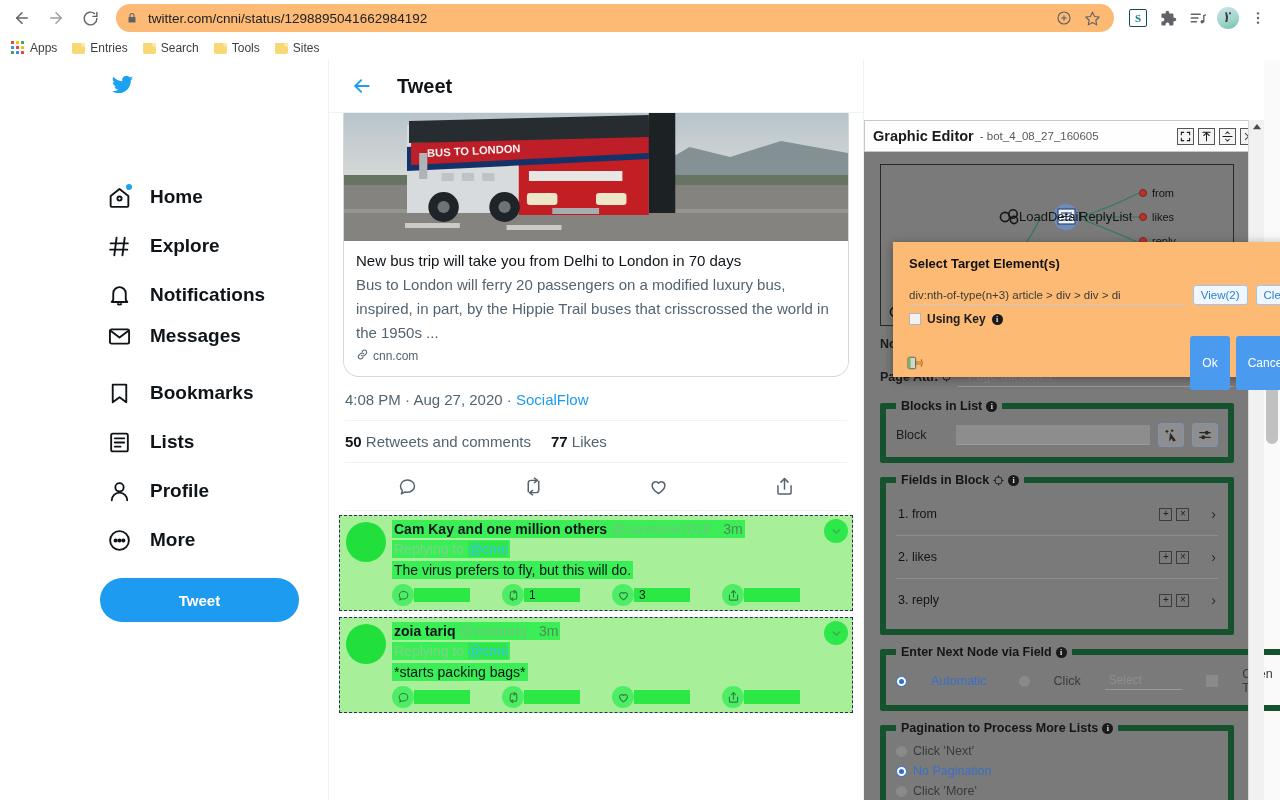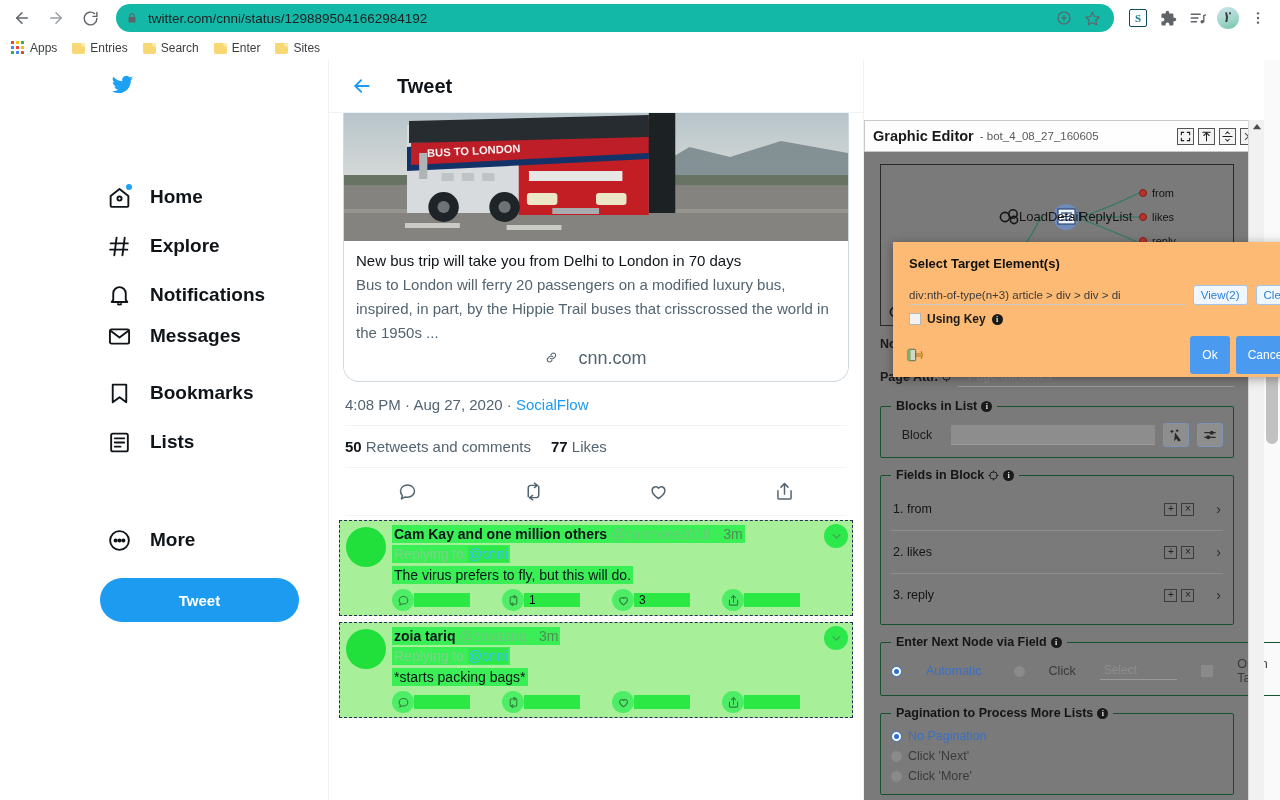--- a/index.html
+++ b/index.html
@@ -13,21 +13,21 @@
   
   #browser-chrome { width: 1280px; height: 60px; background:#ffffff; position:relative; }
   #toolbar-row { height: 36px; display:flex; align-items:center; padding: 0 8px; }
   .nav-btn {
     width: 28px; height: 28px; margin-right: 6px;
     display:flex; align-items:center; justify-content:center;
     color:#5f6368; border-radius: 50%; flex:none;
   }
   .nav-btn svg { display:block; }
   #omnibox {
-    flex: 1; height: 28px; background:#14b8a6; border-radius: 14px;
+    flex: 1; height: 28px; background:#fdba74; border-radius: 14px;
     display:flex; align-items:center; padding: 0 10px; margin: 0 6px;
     min-width: 0;
   }
   #lock-icon { margin-right: 10px; color:#5f6368; display:flex; flex:none; }
   #url-text {
     font-size: 13.5px; color:#202124; white-space:nowrap;
     overflow:hidden; text-overflow: ellipsis;
   }
   #omnibox-right { display:flex; align-items:center; margin-left:auto; flex:none; gap:4px; }
   .omni-icon { width:24px; height:24px; display:flex; align-items:center; justify-content:center; color:#5f6368; }
@@ -85,21 +85,21 @@
   #tw-header-title { margin-left:18px; font-size:20px; font-weight:bold; color:#0f1419; }
 
   #card {
     margin: 0px 14px 0 14px; border:1px solid #cfd9de; border-top:none;
     border-radius: 0 0 16px 16px; overflow:hidden;
   }
   #card-media { height:128px; position:relative; overflow:hidden; background:#2b3b46; }
   #card-body { padding: 10px 12px 12px 12px; background:#fff; }
   #card-title { font-size:15px; color:#0f1419; line-height:20px; }
   #card-desc { font-size:15px; color:#536471; line-height:24px; margin-top:2px; }
-  #card-domain { font-size:18px; color:#536471; margin-top:3px; display:flex; align-items:center; gap:20px;justify-content:center; }
+  #card-domain { font-size:12px; color:#536471; margin-top:3px; display:flex; align-items:center; gap:4px; }
 
   #tw-meta { padding: 14px 16px 12px 16px; font-size:15px; color:#536471; }
   #tw-meta a { color:#1d9bf0; text-decoration:none; }
   #tw-stats { margin: 0 16px; padding: 12px 0; border-top:1px solid #eff3f4; border-bottom:1px solid #eff3f4; font-size:15px; color:#536471; }
   #tw-stats b { color:#0f1419; }
   #tw-stats .stat { margin-right:20px; }
   #tw-actions { display:flex; justify-content:space-around; align-items:center; height:48px; margin:0 16px; border-bottom:1px solid #eff3f4; color:#536471; }
   #tw-actions .act { width:36px;height:36px;display:flex;align-items:center;justify-content:center; }
 
   
@@ -139,28 +139,28 @@
   .port { position:absolute; display:flex; align-items:center; gap:5px; }
   .port span { font-size:11px; color:#141414; }
 
   #ge-form { position:absolute; left:16px; top:214px; width:354px; }
   .frow { display:flex; align-items:center; margin-bottom:12px; }
   .flabel { width:78px; font-size:12.5px; color:#1b1b1b; font-weight:bold; display:flex; align-items:center; gap:3px; }
   .finput { flex:1; border-bottom:1px solid #9a9a9a; font-size:12.5px; color:#4a4a4a; padding: 2px 0 3px 10px; }
   .fselect { flex:1; border-bottom:1px solid #9a9a9a; font-size:12.5px; color:#8e8e8e; padding: 2px 0 3px 10px; display:flex; align-items:center; }
   .fselect .chev { margin-left:auto; color:#7a7a7a; }
 
-  fieldset { border:1px solid #14532d; border-radius:2px; padding: 6px 10px 8px 10px; margin-bottom: 10px; }
+  fieldset { border:6px solid #14532d; border-radius:2px; padding: 6px 10px 8px 10px; margin-bottom: 10px; }
   legend { font-size:12.5px; font-weight:bold; color:#151515; padding: 0 5px; display:flex; align-items:center; gap:4px; }
   .info-i { width:11px;height:11px;border-radius:50%;background:#1a1a1a;color:#e6e6e6;font-size:8px;
             display:inline-flex;align-items:center;justify-content:center;font-family:"Liberation Serif",serif;font-weight:bold; }
   .target-i { width:11px;height:11px; display:inline-block; }
 
   #blocks-row { display:flex; align-items:center; gap:8px; padding: 4px 0 2px 0; }
-  #blocks-row .bl { font-size:12.5px; color:#1b1b1b; width:52px; text-align:center; }
+  #blocks-row .bl { font-size:12.5px; color:#1b1b1b; width:52px; text-align:left; }
   #blocks-input { flex:1; height:20px; background:#8d8d8d; border-bottom:1px solid #9a9a9a; }
   .sq-btn { width:26px;height:24px;border:1px solid #7f93b5; background:#8e8e8e; border-radius:3px; display:flex;align-items:center;justify-content:center; }
 
   .field-row { display:flex; align-items:center; padding: 13px 2px 13px 2px; border-bottom:1px solid #8e8e8e; }
   .field-row:last-child { border-bottom:none; }
   .field-name { font-size:12.5px; color:#141414; }
   .field-icons { margin-left:auto; display:flex; align-items:center; gap:4px; }
   .mini-btn { width:13px;height:13px;border:1px solid #3c3c3c; display:flex;align-items:center;justify-content:center; font-size:10px; color:#222; line-height:1; }
   .field-chev { margin-left:18px; color:#2a2a2a; font-size:14px; }
 
@@ -191,21 +191,21 @@
     border:1px solid #9fc5f0; background:#f0f7ff; color:#2a7fd4;
     font-size:11.5px; border-radius:3px; padding: 3px 7px; white-space:nowrap;
   }
   #modal-usingkey { display:flex; align-items:center; gap:6px; padding: 7px 0 0 16px; }
   #modal-usingkey .cb2 { width:12px;height:12px;border:1px solid #b5b5b5; background:#f2f2f2; }
   #modal-usingkey .lbl { font-size:12px; color:#1b1b1b; font-weight:bold; }
   #modal-footer { display:flex; align-items:center; padding: 10px 14px 0 14px; }
   #modal-dbicon { width:16px;height:14px; position:relative; }
   .mbtn-primary {
     background:#4a9bf0; color:#fff; font-size:12px; border:none; border-radius:3px;
-    padding: 12px 12px; margin-left:6px;
+    padding: 20px 12px; margin-left:6px;
   }
   #modal-btns { margin-left:auto; display:flex; }
 
   
   #ge-vscroll { position:absolute; right:0; top:0; width:16px; height:740px; background:#f1f1f1; border-left:1px solid #d8d8d8; }
   #ge-vthumb { position:absolute; left:1px; top:0px; width:14px; height:16px; }
   #page-vscroll { position:absolute; right:0; top:0; width:16px; height:740px; background:#fafafa; }
   #page-vthumb { position:absolute; left:2px; top:206px; width:12px; height:178px; background:#c1c1c1; border-radius:6px; }
 </style>
 </head>
@@ -311,21 +311,21 @@
     <div class="bm-item">
       <span class="folder-ico"></span>
       <span class="bm-label">Entries</span>
     </div>
     <div class="bm-item">
       <span class="folder-ico"></span>
       <span class="bm-label">Search</span>
     </div>
     <div class="bm-item">
       <span class="folder-ico"></span>
-      <span class="bm-label">Enter</span>
+      <span class="bm-label">Tools</span>
     </div>
     <div class="bm-item">
       <span class="folder-ico"></span>
       <span class="bm-label">Sites</span>
     </div>
   </div>
 </div>
 
 <div id="page">
 
@@ -393,20 +393,29 @@
         <svg width="25" height="25" viewBox="0 0 24 24" fill="none" stroke="currentColor" stroke-width="1.8" stroke-linecap="round">
             <rect x="4" y="3.5" width="16" height="17" rx="1.6"></rect>
             <line x1="7.5" y1="8" x2="16.5" y2="8"></line>
             <line x1="7.5" y1="12" x2="16.5" y2="12"></line>
             <line x1="7.5" y1="16" x2="13" y2="16"></line>
           </svg>
       </span>
       <span class="ni-label">Lists</span>
     </div>
 
+    <div class="nav-item" style="top:407px;">
+      <span class="ni-icon">
+        <svg width="25" height="25" viewBox="0 0 24 24" fill="none" stroke="currentColor" stroke-width="1.8" stroke-linecap="round">
+            <circle cx="12" cy="8" r="4"></circle>
+            <path d="M4.6 20.5a7.4 7.4 0 0 1 14.8 0"></path>
+          </svg>
+      </span>
+      <span class="ni-label">Profile</span>
+    </div>
 
     <div class="nav-item" style="top:456px;">
       <span class="ni-icon">
         <svg width="25" height="25" viewBox="0 0 24 24" fill="none" stroke="currentColor" stroke-width="1.8">
             <circle cx="12" cy="12" r="9"></circle>
             <circle cx="8.3" cy="12" r="1.1" fill="currentColor"></circle>
             <circle cx="12" cy="12" r="1.1" fill="currentColor"></circle>
             <circle cx="15.7" cy="12" r="1.1" fill="currentColor"></circle>
           </svg>
       </span>
@@ -837,26 +846,26 @@
           <span class="radio-label">Open Tab</span>
         </div>
       </fieldset>
 
       <fieldset>
         <legend>
           <span>Pagination to Process More Lists</span>
           <span class="info-i">i</span>
         </legend>
         <div class="radio-line">
+          <span class="radio"></span>
+          <span class="radio-label">Click 'Next'</span>
+        </div>
+        <div class="radio-line">
           <span class="radio on"></span>
           <span class="radio-label sel">No Pagination</span>
-        </div>
-        <div class="radio-line">
-          <span class="radio"></span>
-          <span class="radio-label">Click 'Next'</span>
         </div>
         <div class="radio-line">
           <span class="radio"></span>
           <span class="radio-label">Click 'More'</span>
         </div>
       </fieldset>
 
     </div>
 
     <div id="ge-vscroll">

